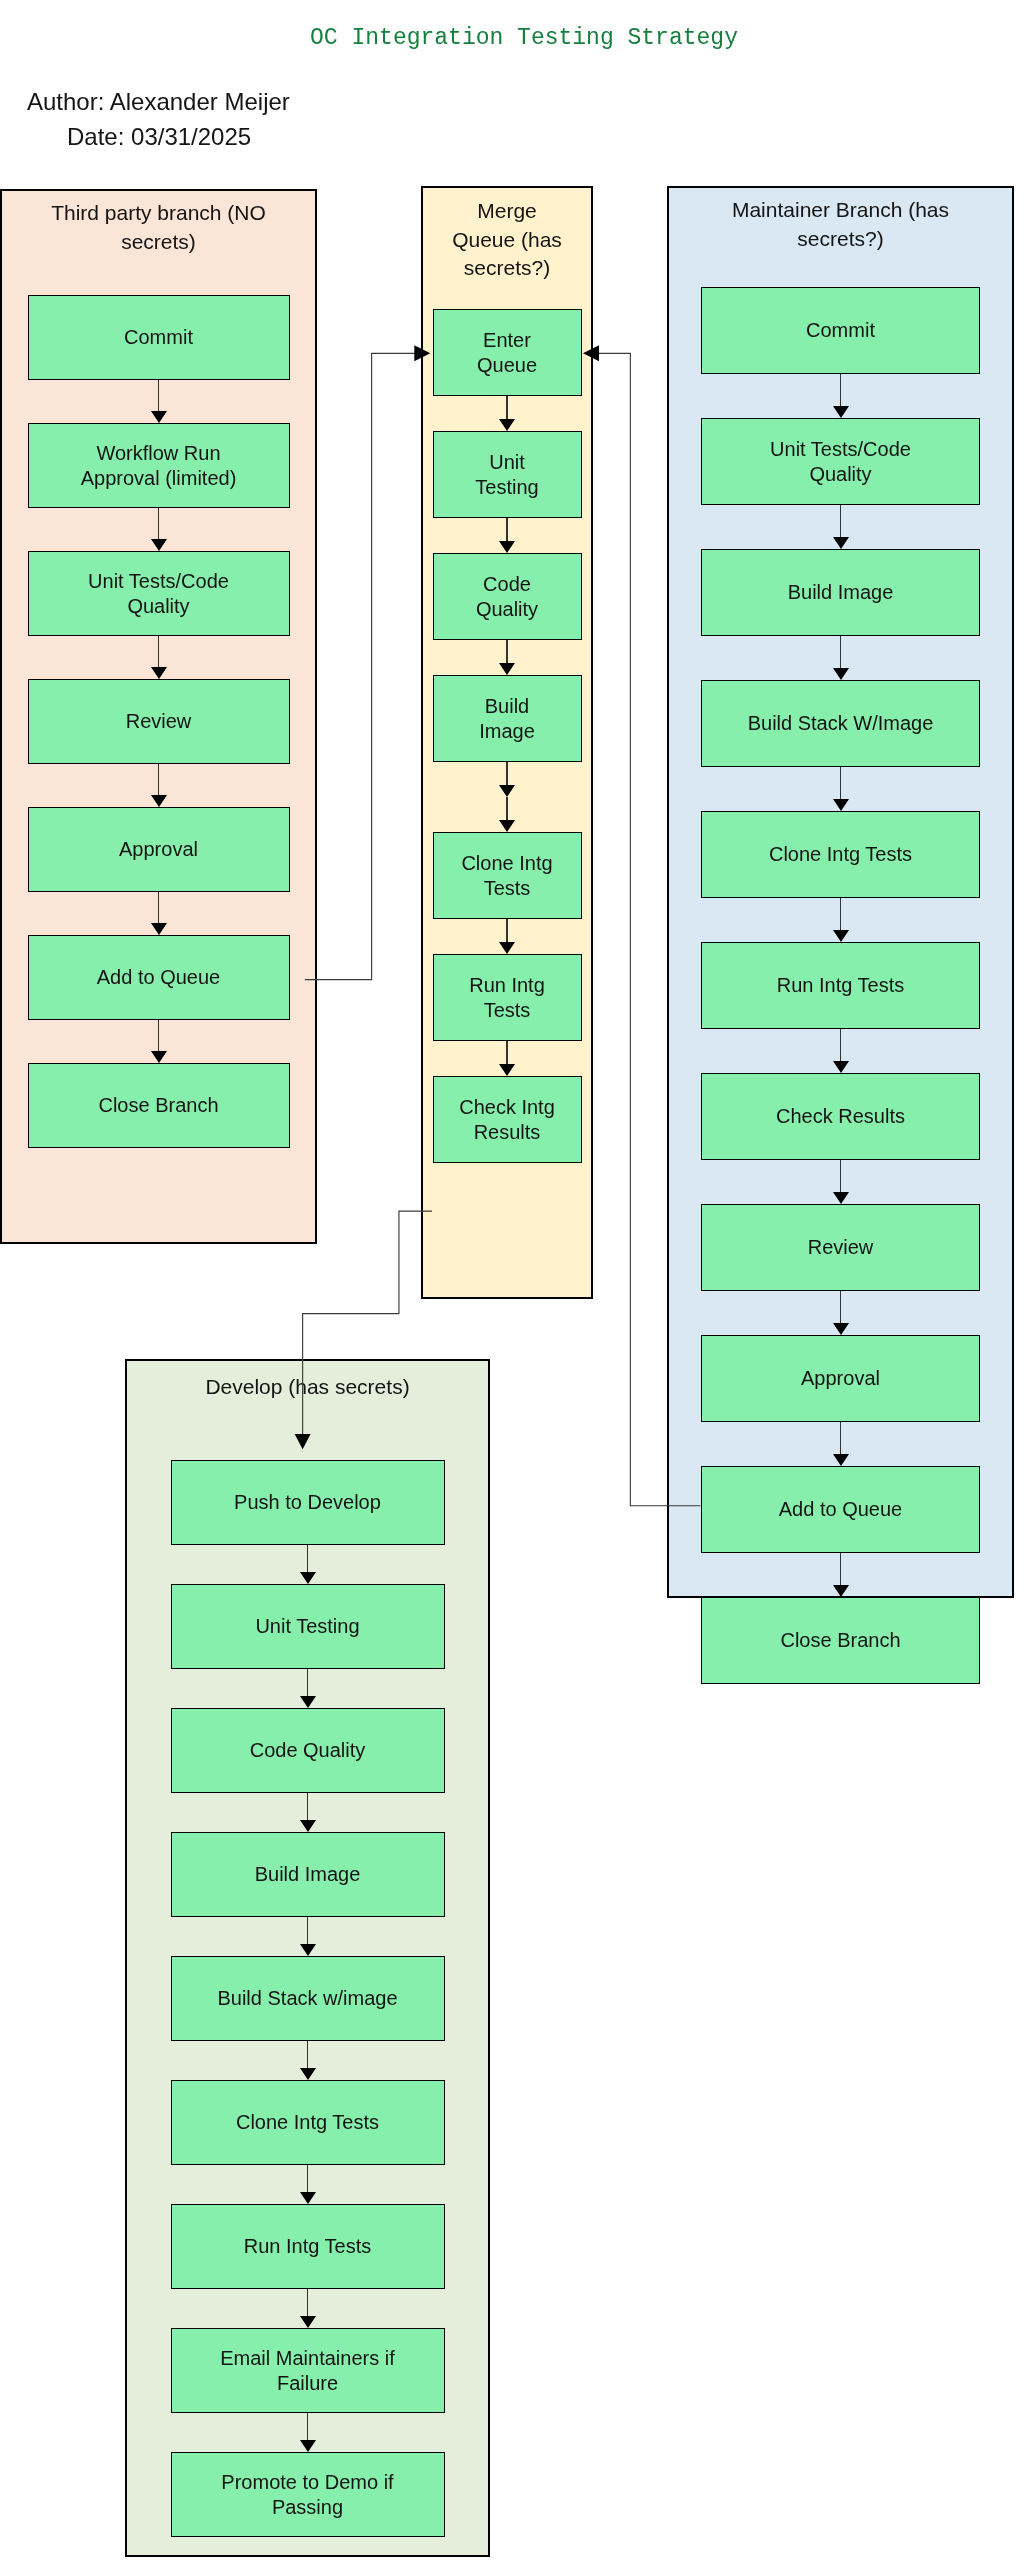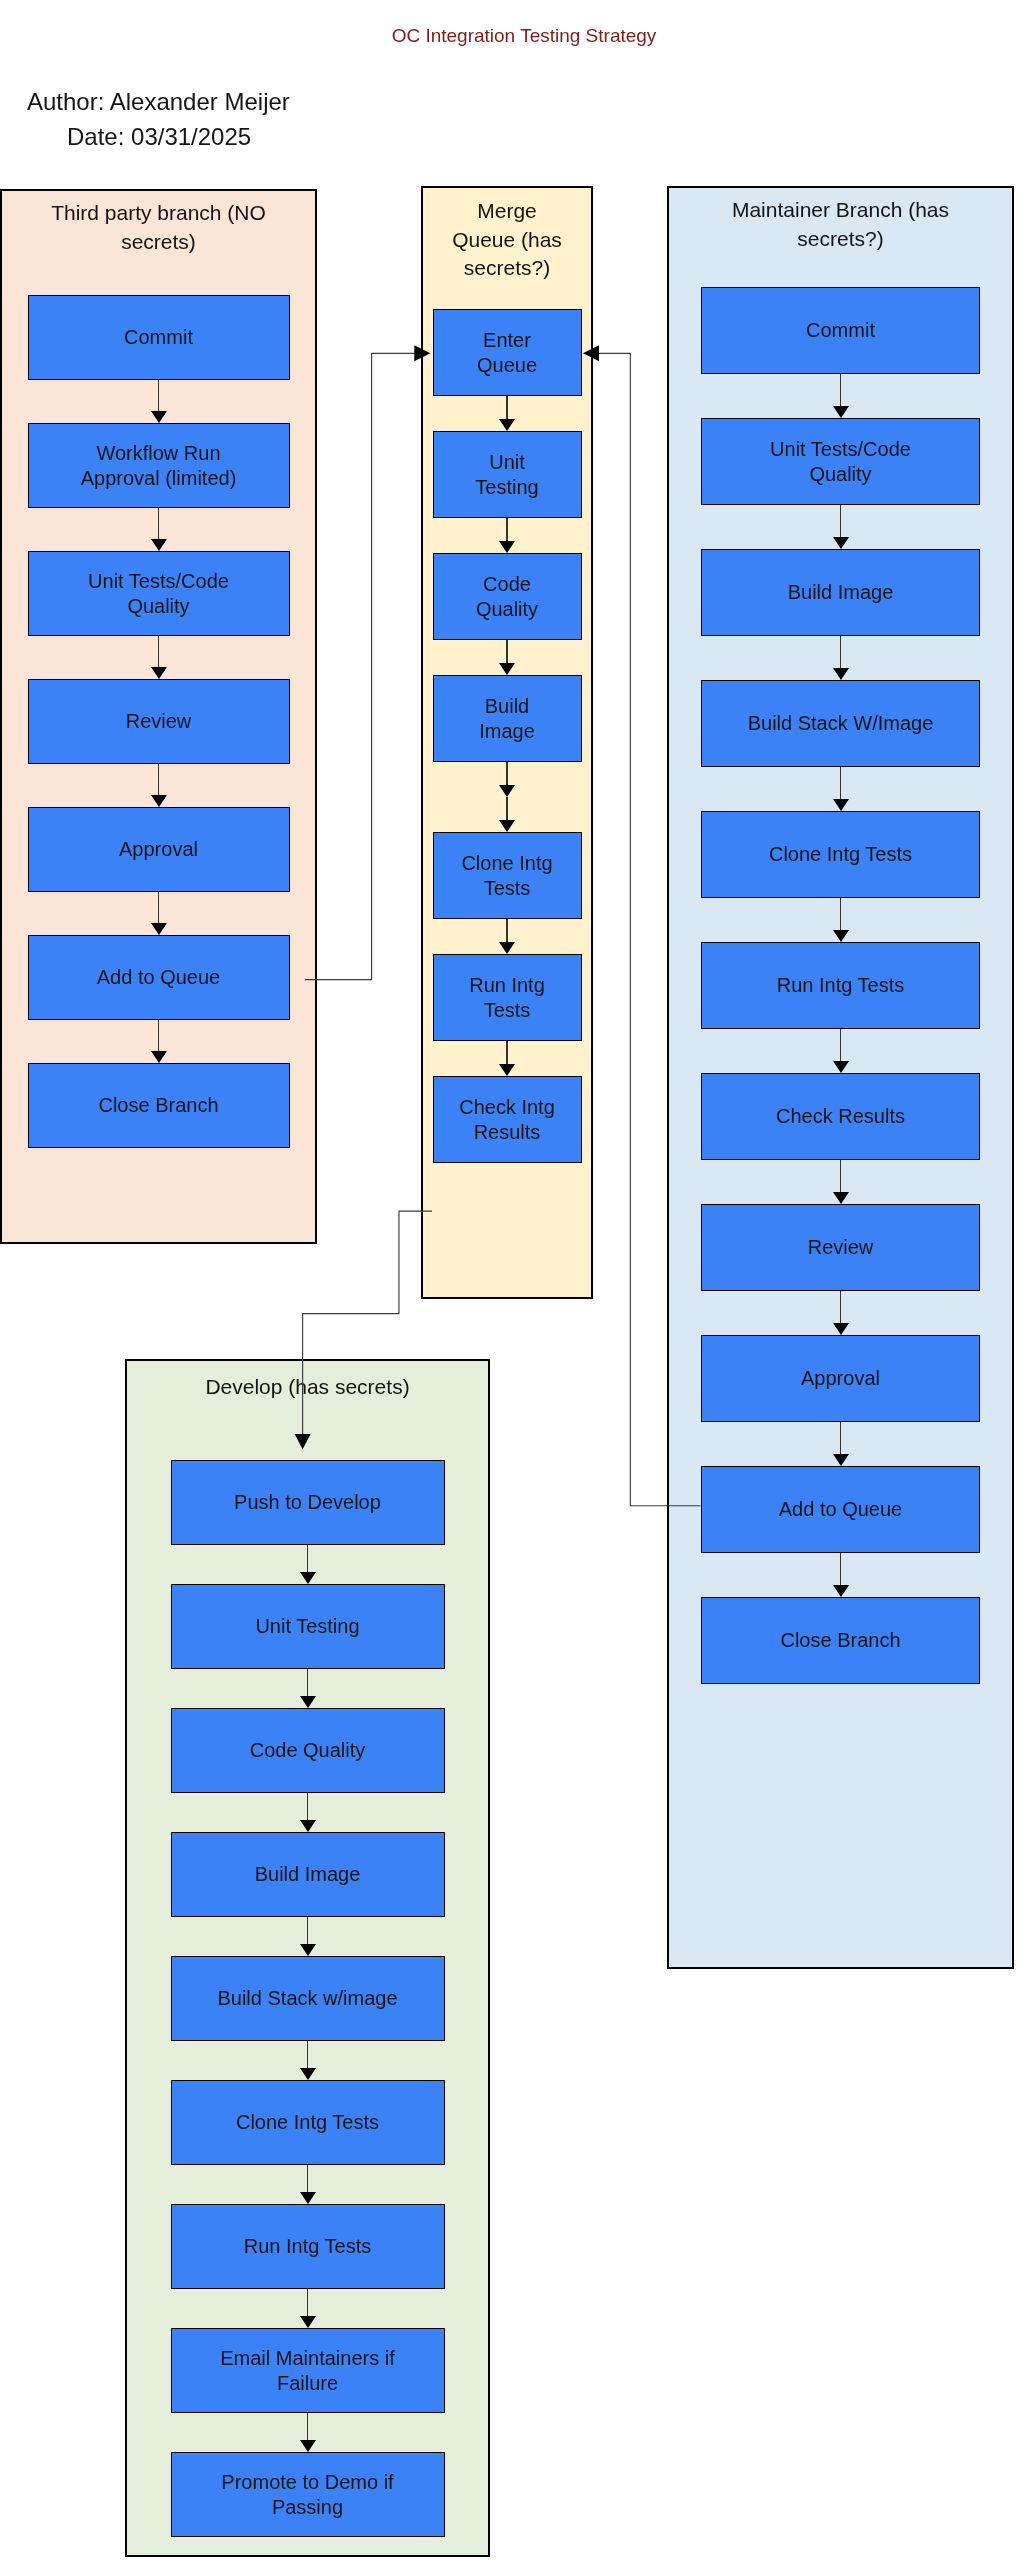--- a/index.html
+++ b/index.html
@@ -6,41 +6,41 @@
   body {
     width:1027px; height:2576px; position:relative;
     background:#ffffff;
     font-family:"Liberation Sans", sans-serif;
     color:#111;
   }
 
   
   .page-title {
     position:absolute; left:524px; top:25px; transform:translateX(-50%);
-    font-size:19px; white-space:nowrap; color:#7f1d1d;
+    font-size:23px; white-space:nowrap; color:#15803d;font-family:Liberation Mono, monospace;
   }
   .author-block {
     position:absolute; left:27px; top:84px;
     font-size:24px; line-height:35px; color:#151515;
   }
   .author-block .date { padding-left:40px; }
 
   
   .col {
     position:absolute; box-sizing:border-box;
     border:2.3px solid #000;
   }
   .hdr {
     box-sizing:border-box; text-align:center;
     font-size:21px; line-height:28.5px; color:#141414;
     white-space:pre-line;
   }
   .stack { display:flex; flex-direction:column; align-items:center; }
   .node {
-    box-sizing:border-box; background:#3b82f6; border:1.7px solid #000;
+    box-sizing:border-box; background:#86efac; border:1.7px solid #000;
     display:flex; align-items:center; justify-content:center;
     text-align:center; font-size:20px; line-height:25px; color:#141414;
   }
   .node span { white-space:pre-line; }
 
   
   .varrow { position:relative; width:23px; }
   .varrow::before {
     content:""; position:absolute; left:50%; top:0; bottom:10.3px;
     width:1.1px; margin-left:-0.6px; background:#333;
@@ -58,21 +58,21 @@
   #col-third-party .node { width:262px; height:85px; padding:0 23px; }
   #col-third-party .varrow { height:43px; }
 
   
   #col-merge-queue { left:421px; top:186px; width:172px; height:1113px; background:#fff2cc; }
   #col-merge-queue .hdr { height:121px; padding:9px 10px 0; }
   #col-merge-queue .node { width:149px; height:87px; padding:0 6.8px; }
   #col-merge-queue .varrow { height:35px; }
 
   
-  #col-maintainer { left:667px; top:186px; width:347px; height:1783px; background:#d9e8f2; }
+  #col-maintainer { left:667px; top:186px; width:347px; height:1412px; background:#d9e8f2; }
   #col-maintainer .hdr { height:99px; padding:8px 15px 0; }
   #col-maintainer .node { width:279px; height:87px; padding:0 23px; }
   #col-maintainer .varrow { height:44px; }
 
   
   #col-develop { left:125px; top:1359px; width:365px; height:1198px; background:#e5eeda; }
   #col-develop .hdr { height:99px; padding:12px 15px 0; }
   #col-develop .node { width:274px; height:85px; padding:0 23px; }
   #col-develop .varrow { height:39px; }
 

